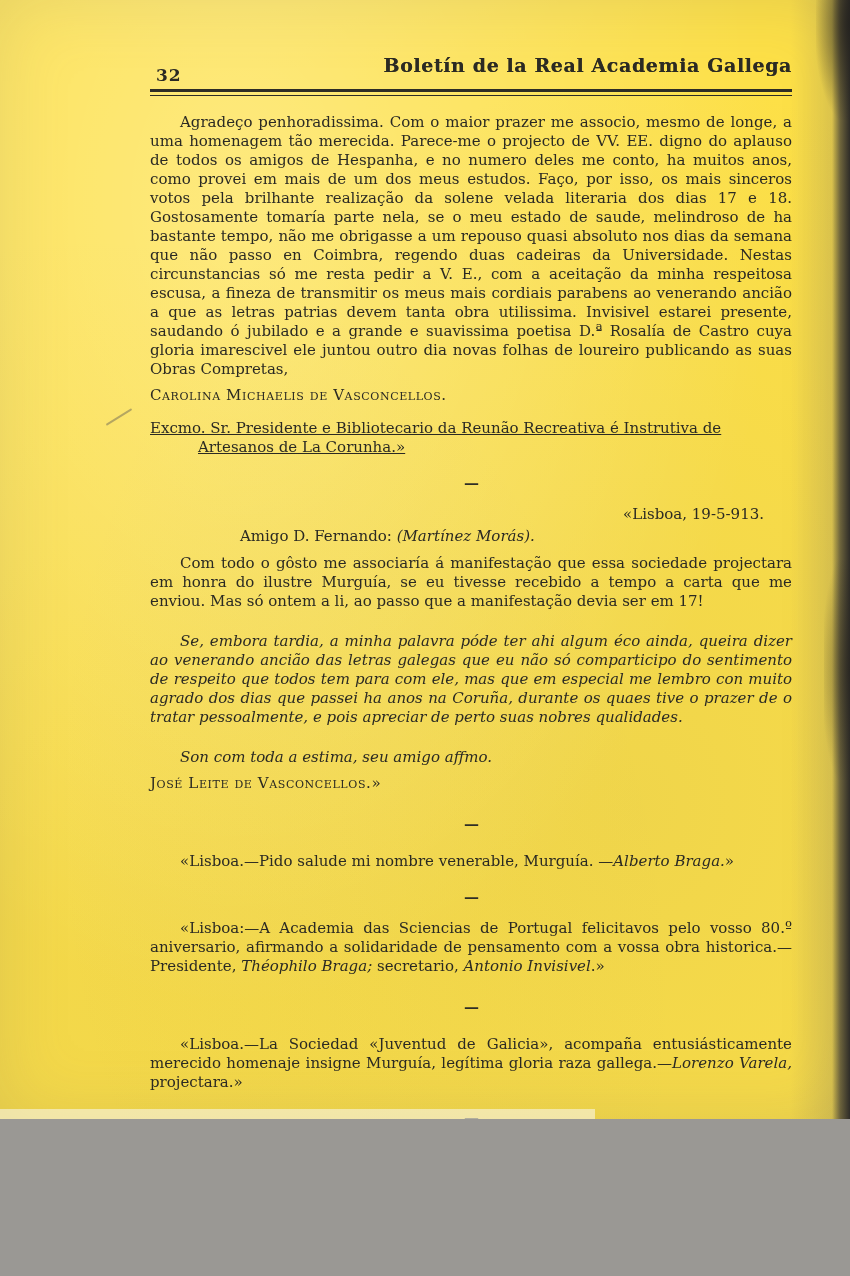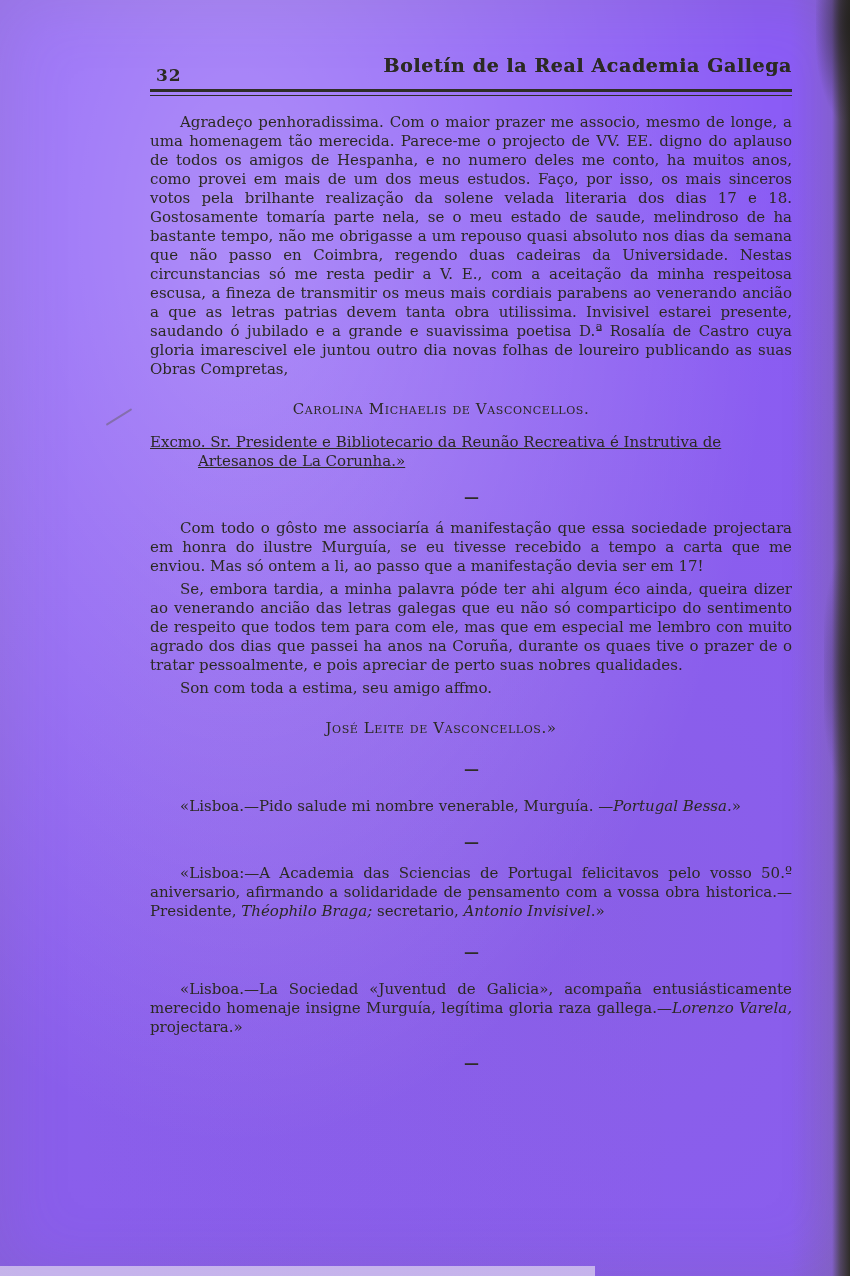--- a/index.html
+++ b/index.html
@@ -3,22 +3,22 @@
 <meta charset="utf-8">
 <style>
   * { margin:0; padding:0; box-sizing:border-box; }
   html,body { width:850px; height:1276px; }
   body {
     font-family:"DejaVu Serif","Liberation Serif",serif;
     background:#9a9894;
   }
   .scan {
     position:relative;
-    width:850px; height:1276px;
-    background:#8b5cf6;
+    width:850px; height:1119px;
+    background:#fde047;
     overflow:hidden;
     color:#2b2a23;
     box-shadow: inset 0 0 70px rgba(110,104,92,.18);
   }
   .texture {
     position:absolute; inset:0; pointer-events:none;
     background:
       radial-gradient(ellipse at 28% 18%, rgba(255,255,255,.30), transparent 62%),
       radial-gradient(ellipse at 75% 72%, rgba(125,118,105,.10), transparent 65%),
       radial-gradient(ellipse at 10% 90%, rgba(125,118,105,.08), transparent 55%);
@@ -65,34 +65,34 @@
   .double-rule {
     margin-top:3px; height:7px;
     border-top:3px solid #2e2d26;
     border-bottom:1px solid #2e2d26;
   }
 
   .letter-body { margin-top:17px; }
   .para { text-align:justify; text-indent:30px; }
   .closing-line { text-indent:45px; }
   .signature {
-    text-align:center; padding-right:60px; margin-top:21px;
+    text-align:left; padding-right:60px; margin-top:7px;
     font-variant:small-caps; letter-spacing:.6px;
   }
   .addressee {
     margin-top:14px; padding-left:48px; text-indent:-48px; text-align:left;text-decoration:underline;
   }
   .divider {
     text-align:center; font-weight:bold; letter-spacing:-1px;
     margin:17px 0 12px 0; color:#2e2d26;
   }
   .divider.wide { margin:22px 0 18px 0; }
   .dateline { text-align:right; padding-right:28px; }
   .salutation { padding-left:90px; margin:3px 0 8px 0; }
-  .para + .para { margin-top:4px; }
+  .para + .para { margin-top:21px;font-style:italic; }
   .it { font-style:italic; }
   .telegram { text-align:justify; text-indent:30px; }
 </style>
 </head>
 <body>
 
 <div class="scan">
   <div class="texture"></div>
 
   <div class="content">
@@ -105,33 +105,35 @@
 
     <div class="letter-body">
       <p class="para">Agradeço penhoradissima. Com o maior prazer me associo, mesmo de longe, a uma homenagem tão merecida. Parece-me o projecto de VV. EE. digno do aplauso de todos os amigos de Hespanha, e no numero deles me conto, ha muitos anos, como provei em mais de um dos meus estudos. Faço, por isso, os mais sinceros votos pela brilhante realização da solene velada literaria dos dias 17 e 18. Gostosamente tomaría parte nela, se o meu estado de saude, melindroso de ha bastante tempo, não me obrigasse a um repouso quasi absoluto nos dias da semana que não passo en Coimbra, regendo duas cadeiras da Universidade. Nestas circunstancias só me resta pedir a V. E., com a aceitação da minha respeitosa escusa, a fineza de transmitir os meus mais cordiais parabens ao venerando ancião a que as letras patrias devem tanta obra utilissima. Invisivel estarei presente, saudando ó jubilado e a grande e suavissima poetisa D.ª Rosalía de Castro cuya gloria imarescivel ele juntou outro dia novas folhas de loureiro publicando as suas Obras Compretas,</p>
       <p class="signature">Carolina Michaelis de Vasconcellos.</p>
       <p class="addressee">Excmo. Sr. Presidente e Bibliotecario da Reunão Recreativa é Instrutiva de Artesanos de La Corunha.»</p>
     </div>
 
     <div class="divider">—</div>
 
     <div>
+      <p class="dateline">«Lisboa, 19-5-913.</p>
+      <p class="salutation"><span>Amigo D. Fernando: </span><span class="it">(Martínez Morás).</span></p>
       <p class="para">Com todo o gôsto me associaría á manifestação que essa sociedade projectara em honra do ilustre Murguía, se eu tivesse recebido a tempo a carta que me enviou. Mas só ontem a li, ao passo que a manifestação devia ser em 17!</p>
       <p class="para">Se, embora tardia, a minha palavra póde ter ahi algum éco ainda, queira dizer ao venerando ancião das letras galegas que eu não só comparticipo do sentimento de respeito que todos tem para com ele, mas que em especial me lembro con muito agrado dos dias que passei ha anos na Coruña, durante os quaes tive o prazer de o tratar pessoalmente, e pois apreciar de perto suas nobres qualidades.</p>
       <p class="para">Son com toda a estima, seu amigo affmo.</p>
       <p class="signature">José Leite de Vasconcellos.»</p>
     </div>
 
     <div class="divider wide">—</div>
 
-    <p class="telegram"><span>«Lisboa.—Pido salude mi nombre venerable, Murguía. —</span><span class="it">Portugal Bessa.</span><span>»</span></p>
+    <p class="telegram"><span>«Lisboa.—Pido salude mi nombre venerable, Murguía. —</span><span class="it">Alberto Braga.</span><span>»</span></p>
 
     <div class="divider">—</div>
 
-    <p class="telegram"><span>«Lisboa:—A Academia das Sciencias de Portugal felicitavos pelo vosso 50.º aniversario, afirmando a solidaridade de pensamento com a vossa obra historica.—Presidente, </span><span class="it">Théophilo Braga;</span><span> secretario, </span><span class="it">Antonio Invisivel</span><span>.»</span></p>
+    <p class="telegram"><span>«Lisboa:—A Academia das Sciencias de Portugal felicitavos pelo vosso 80.º aniversario, afirmando a solidaridade de pensamento com a vossa obra historica.—Presidente, </span><span class="it">Théophilo Braga;</span><span> secretario, </span><span class="it">Antonio Invisivel</span><span>.»</span></p>
 
     <div class="divider wide">—</div>
 
     <p class="telegram"><span>«Lisboa.—La Sociedad «Juventud de Galicia», acompaña entusiásticamente merecido homenaje insigne Murguía, legítima gloria raza gallega.—</span><span class="it">Lorenzo Varela,</span><span> projectara.»</span></p>
 
     <div class="divider">—</div>
 
   </div>
 
   <div class="pencil-mark"></div>

